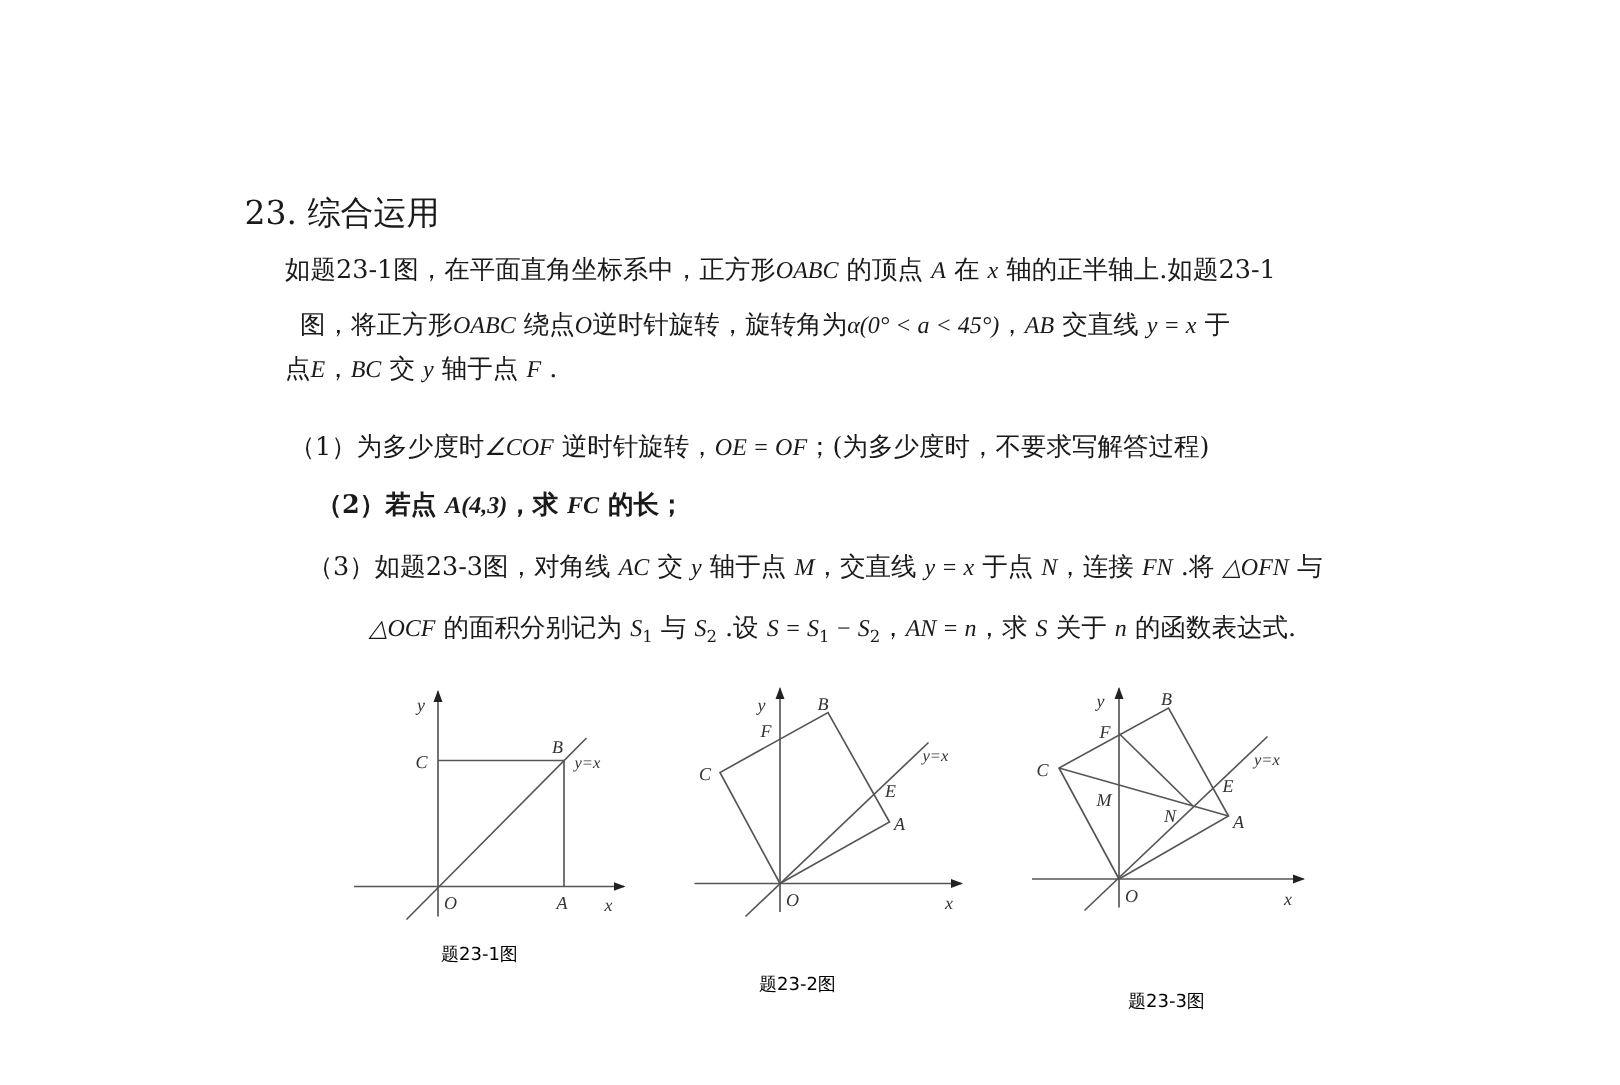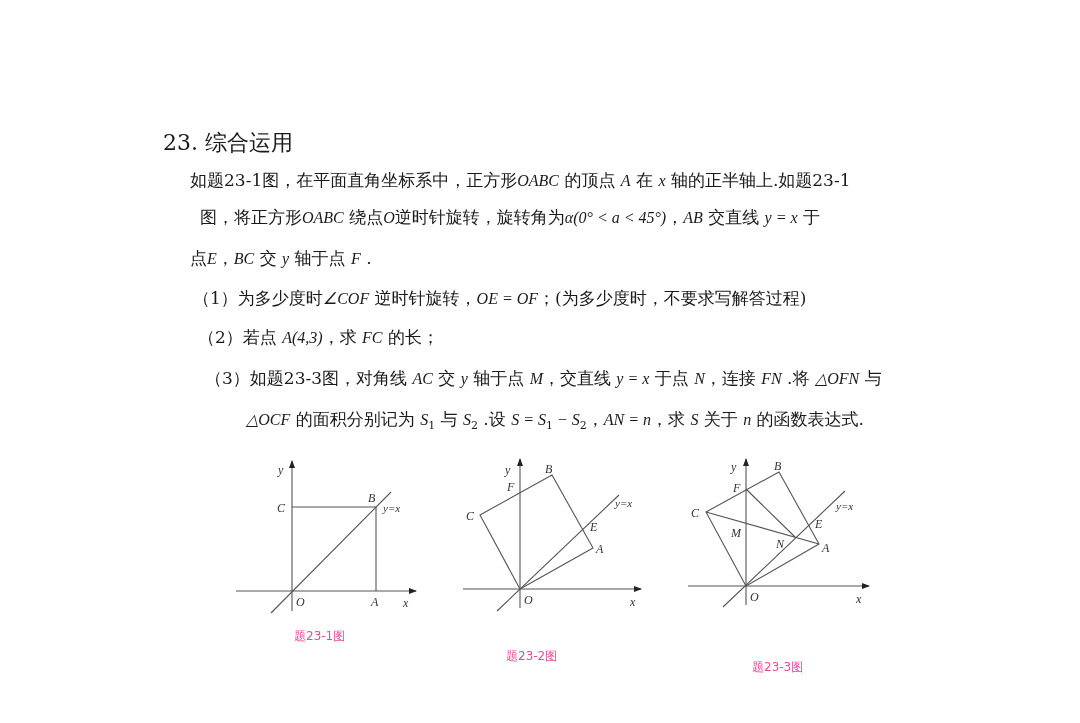--- a/index.html
+++ b/index.html
@@ -2,29 +2,29 @@
 <html><head>
 <meta charset="utf-8">
 <style>
   html, body { margin: 0; padding: 0; background: #ffffff; }
   body { width: 1080px; height: 723px; position: relative; overflow: hidden;
          font-family: "DejaVu Serif", "Liberation Serif", serif; color: #1a1a1a; }
   .line { position: absolute; white-space: nowrap; font-size: 17px; line-height: 22px; }
   .title { left: 163px; top: 132px; font-size: 22px; }
   .l1 { left: 190px; top: 169px; }
   .l2 { left: 190px; top: 206px; margin-left: 10px; }
-  .l3 { left: 190px; top: 247px; }
+  .l3 { left: 190px; top: 235px; }
   .s1 { left: 193px; top: 287px; }
-  .s2 { left: 198px; top: 326px; }
+  .s2 { left: 211px; top: 326px; font-weight: bold; }
   .s3a { left: 193px; top: 367px; margin-left: 12px; }
   .s3b { left: 210px; top: 408px; margin-left: 36px; }
   .it { font-family: "Liberation Serif", serif; font-style: italic; font-size: 16px; }
   sub { font-size: 11px; vertical-align: -4px; }
   .figure { position: absolute; left: 0; top: 0; }
-  .caption { position: absolute; font-size: 12px; white-space: nowrap; font-family: "DejaVu Sans", sans-serif; color: #ec4899; }
+  .caption { position: absolute; font-size: 12px; white-space: nowrap; font-family: "DejaVu Sans", sans-serif; color: #000000; }
   svg text { font-family: "Liberation Serif", serif; font-style: italic; font-size: 12px; fill: #333; }
 </style>
 </head>
 <body>
 
 <div class="line title">
   <span>23.</span>
   <span>综合运用</span>
 </div>
 

